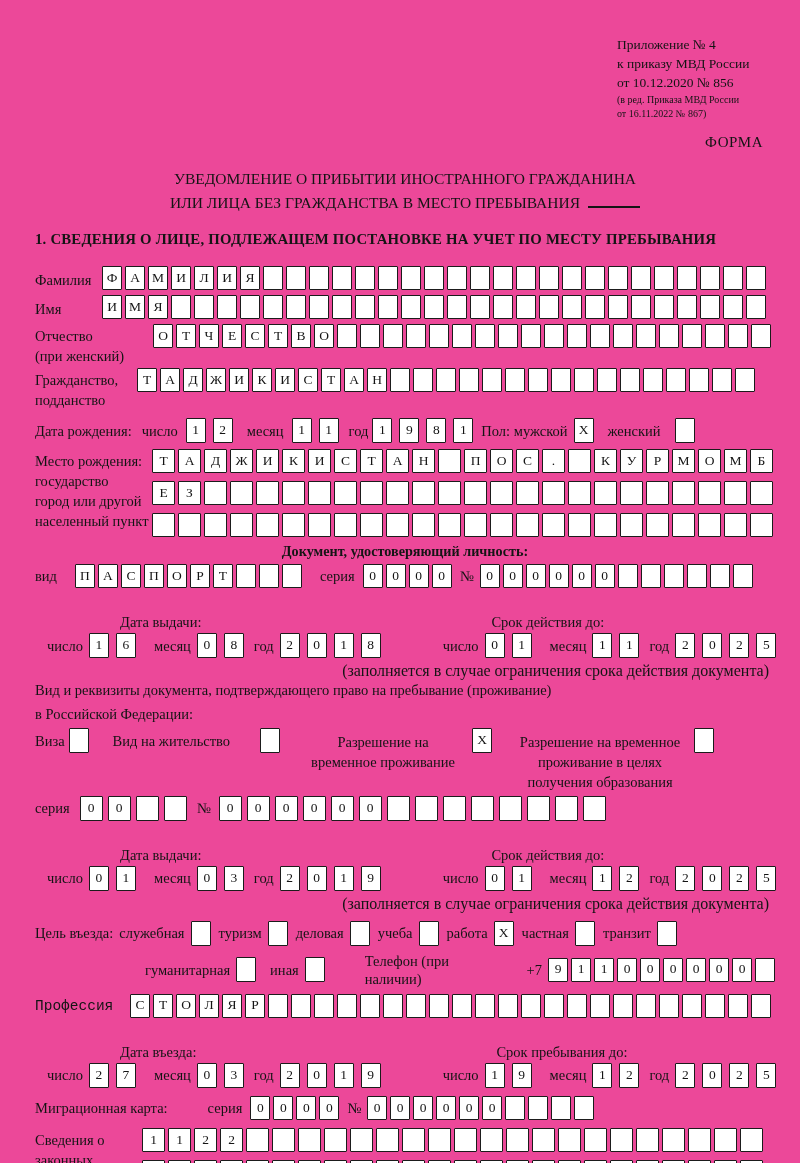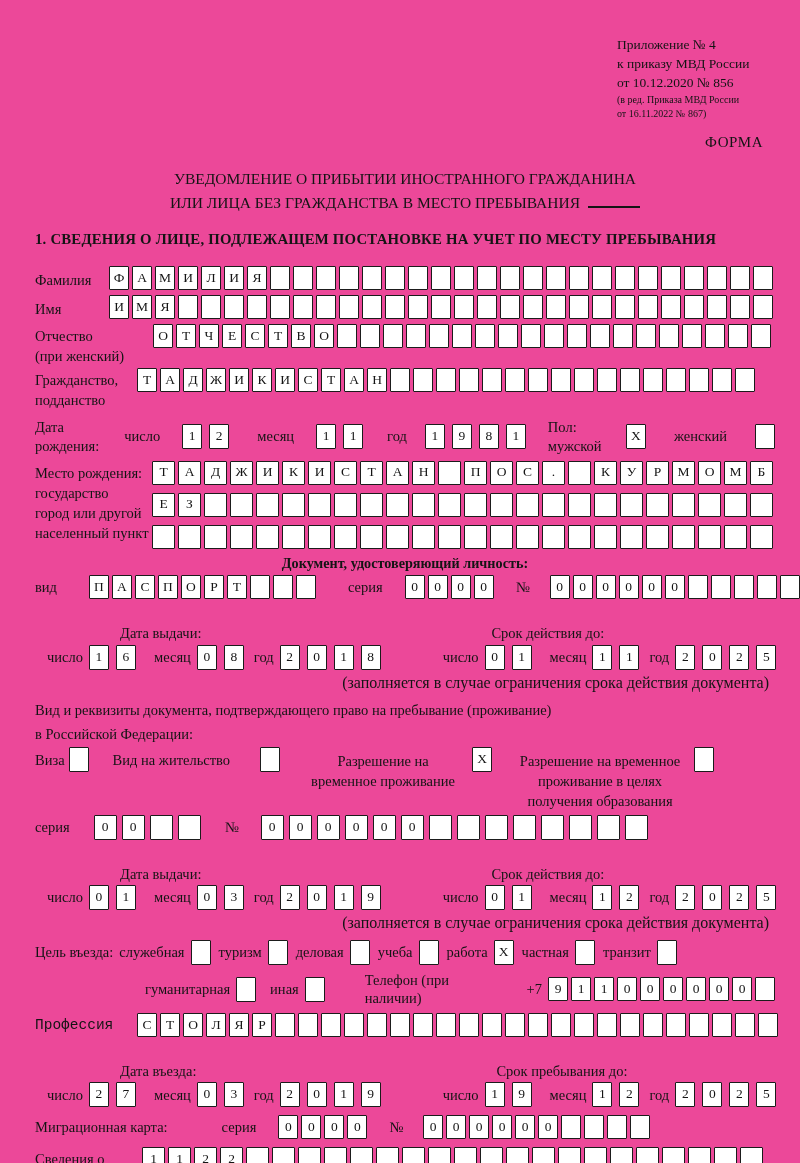--- a/index.html
+++ b/index.html
@@ -14,21 +14,21 @@
   
   .hdr { margin-left:582px; white-space:nowrap; font-size:13.5px; line-height:1.4; }
   .hdr .small { font-size:10px; }
   .form-label { text-align:right; padding-right:12px; font-weight:normal; font-size:15px; margin-top:12px; letter-spacing:.5px; }
   
   .title { text-align:center; font-weight:normal; font-size:15.5px; margin-top:16px; line-height:1.5; }
   .title .uline { display:inline-block; width:52px; border-bottom:2px solid #141414; height:14px; margin-left:8px; }
   .sec-heading { font-weight:bold; font-size:14.8px; margin-top:16px; letter-spacing:.2px; }
   
   .frow { display:flex; align-items:flex-start; margin-top:5px; }
-  .frow.vcenter { align-items:center;gap:7px; }
+  .frow.vcenter { align-items:center; }
   .flabel { flex:none; padding-top:3px; }
   .cells { display:flex; gap:3px; flex:none; }
   .cell {
     width:20px; height:24px; flex:none; background:#fff;
     border:1.6px solid #1b1b1b; border-radius:1px;
     display:flex; align-items:center; justify-content:center;
     font-size:13.5px; font-family:"Liberation Serif", serif;
   }
   .cells-lg .cell { width:23px; }
   .cells-date { gap:7px; }
@@ -39,21 +39,21 @@
   .stack > .cells { margin-bottom:8px; }
   .stack > .cells:last-child { margin-bottom:0; }
   .mllabel { line-height:20px; padding-top:2px; }
   
   .dhead { display:flex; margin-top:25px; }
   .dhead span:first-child { margin-left:85px; }
   .dates { display:flex; align-items:center; margin-top:2px; padding-left:12px; }
   .dates .lbl { margin-right:6px; }
   .dates .grp { display:flex; align-items:center; }
   .note-r { text-align:right; padding-right:6px; font-size:16px; margin-top:3px; }
-  .para { margin-top:8px; }
+  .para { }
   
   .opt-row { display:flex; align-items:flex-start; margin-top:4px; }
   .opt { display:flex; align-items:flex-start; }
   .opt .olabel { padding-top:4px; }
   .opt .center { text-align:center; line-height:20px; padding-top:4px; }
   
   .purp { display:flex; align-items:center; margin-top:7px; }
   .purp .plabel { margin-right:6px; }
   .gap4{width:4px;flex:none}.gap6{width:6px;flex:none}.gap8{width:8px;flex:none}
   .gap10{width:10px;flex:none}.gap14{width:14px;flex:none}.gap18{width:18px;flex:none}

